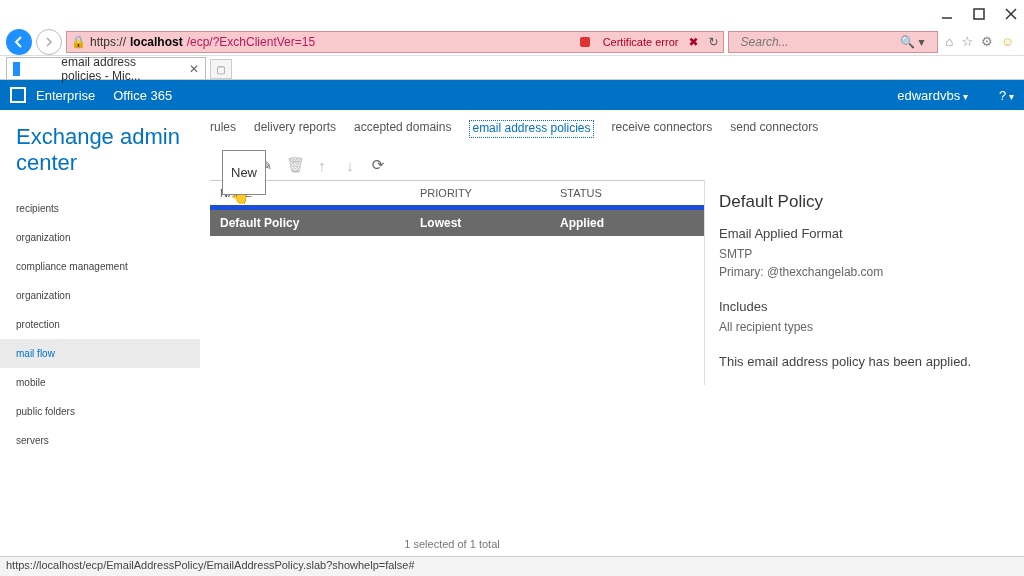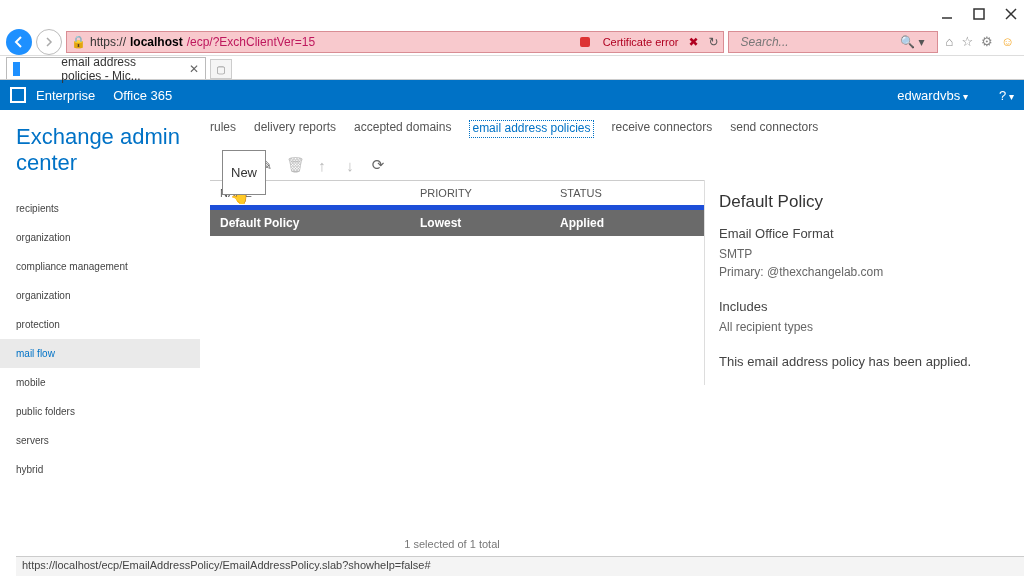--- a/index.html
+++ b/index.html
@@ -65,21 +65,21 @@
   .trow div { padding:6px 10px; }
 
   .details { width:310px; border-left:1px solid #ddd; padding:12px 14px; font-size:13px; color:#444; }
   .details h3 { font-size:17px; font-weight:400; color:#333; margin-bottom:14px; }
   .details .lbl { color:#444; margin-top:10px; margin-bottom:4px; }
   .details .sm { font-size:12px; color:#666; line-height:1.5; }
 
   .footer-count { text-align:center; font-size:11px; color:#777; padding:6px 0; }
 
   
-  .statusbar { height:20px; border-top:1px solid #ccc; font-size:11px; color:#444; padding:2px 6px; background:#f4f4f4;margin-left:16px; }
+  .statusbar { height:20px; border-top:1px solid #ccc; font-size:11px; color:#444; padding:2px 6px; background:#f4f4f4; }
 
   .cert-badge { display:inline-flex; align-items:center; gap:13px; color:#b00020; font-size:11px; }
   .cert-badge .shield { display:inline-block; width:10px; height:10px; background:#d33; border-radius:2px; }
 </style>
 </head>
 <body>
 
 <div class="titlebar">
   <span class="win-btn">
       <svg width="12" height="12">
@@ -160,21 +160,20 @@
     <div id="side-items">
         <div class="side-item">recipients</div>
         <div class="side-item">organization</div>
         <div class="side-item">compliance management</div>
         <div class="side-item">organization</div>
         <div class="side-item">protection</div>
         <div class="side-item active">mail flow</div>
         <div class="side-item">mobile</div>
         <div class="side-item">public folders</div>
         <div class="side-item">servers</div>
-        <div class="side-item">hybrid</div>
       </div>
   </div>
 
   <div class="main">
     <div class="tabs" id="tabs">
         <div class="t">rules</div>
         <div class="t">delivery reports</div>
         <div class="t">accepted domains</div>
         <div class="t active">email address policies</div>
         <div class="t">receive connectors</div>
@@ -203,21 +202,21 @@
         <div class="trow">
           <div class="col-name">Default Policy</div>
           <div class="col-pri">Lowest</div>
           <div class="col-stat">Applied</div>
         </div>
         <div class="footer-count" style="position:absolute; bottom:0; left:0; right:320px;">1 selected of 1 total</div>
       </div>
 
       <div class="details">
         <h3>Default Policy</h3>
-        <div class="lbl">Email Office Format</div>
+        <div class="lbl">Email Applied Format</div>
         <div class="sm">SMTP</div>
         <div class="sm">Primary: @thexchangelab.com</div>
         <div class="lbl" style="margin-top:18px">Includes</div>
         <div class="sm">All recipient types</div>
         <div class="lbl" style="margin-top:18px">This email address policy has been applied.</div>
       </div>
     </div>
   </div>
 </div>
 

